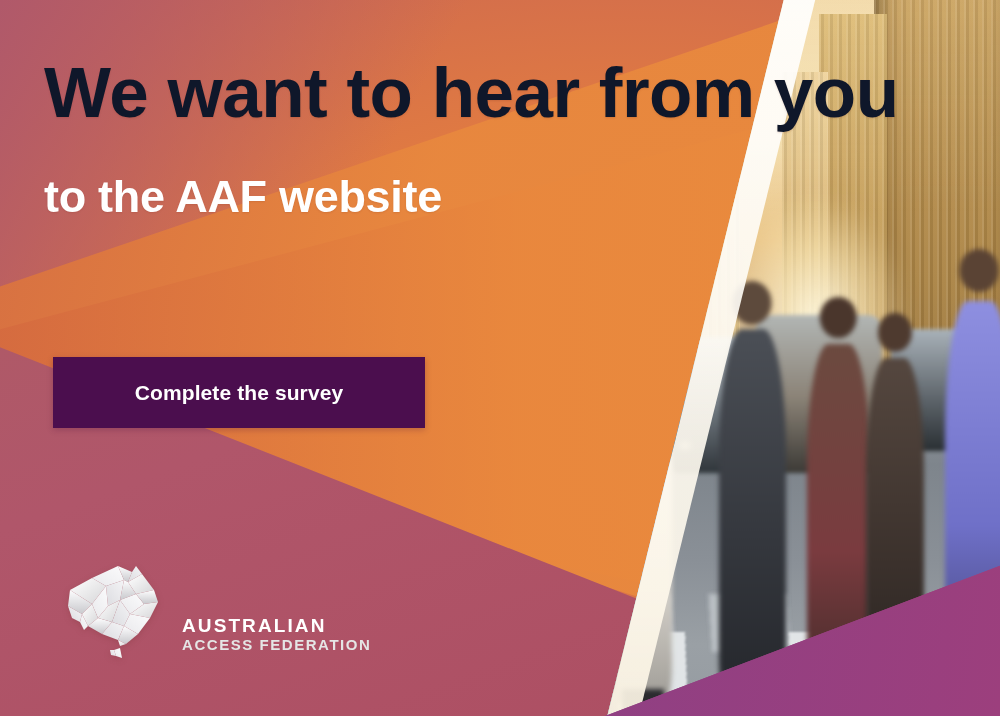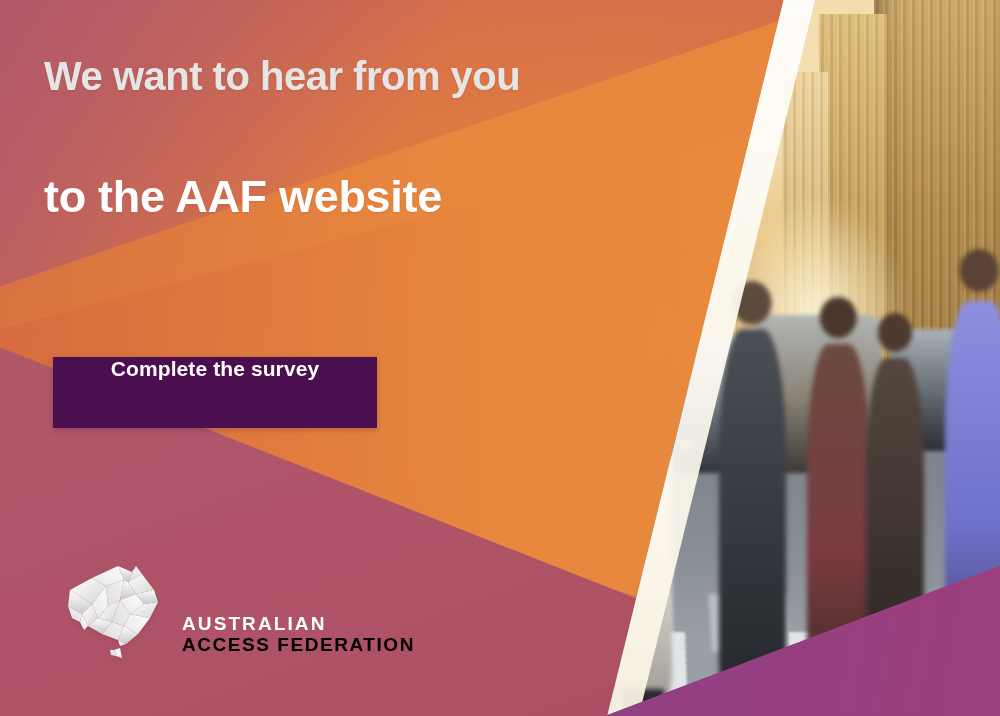--- a/index.html
+++ b/index.html
@@ -174,57 +174,57 @@
     position:absolute; left:0; top:0; width:1000px; height:716px;
     background:linear-gradient(96deg, #7f4183 0%, #8d4387 60%, #a1417c 100%);
     clip-path:polygon(52% 100%, 60.5% 100%, 100% 79%, 100% 100%);
   }
 
   
   .content { position:absolute; inset:0; }
 
   .headline {
     position:absolute; left:44px; top:56px;
-    font-size:40px; font-weight:700; color:#e5e5e5;
+    font-size:71px; font-weight:700; color:#0f172a;
     letter-spacing:-0.5px; line-height:1.04;
     text-shadow:0 1px 2px rgba(120,50,30,.18);
     white-space:nowrap;
   }
   .subheadline {
     position:absolute; left:44px; top:168px;
     font-size:45px; font-weight:700; color:#ffffff;
     line-height:1.28; letter-spacing:-0.3px;
     text-shadow:0 1px 2px rgba(120,50,30,.16);
   }
   .subheadline span { display:block; }
 
   .cta-button {
     position:absolute; left:53px; top:357px;
-    width:324px; height:71px;
+    width:372px; height:71px;
     background:#4b0e4e;
     border:none; cursor:pointer;
-    display:flex; justify-content:center;
+    display:flex; align-items:center; justify-content:center;
     box-shadow:0 2px 6px rgba(70,10,60,.25);
   }
   .cta-button .cta-label {
     color:#ffffff; font-size:21px; font-weight:700; letter-spacing:.1px;
   }
 
   
   .logo {
     position:absolute; left:62px; top:556px;
     display:flex; align-items:center; gap:14px;
   }
   .logo-map { width:106px; height:104px; display:block; filter:drop-shadow(0 2px 3px rgba(110,40,40,.22)); }
   .logo-text { display:flex; flex-direction:column; line-height:1; padding-top:4px; }
   .logo-line1 {
     color:#fff; font-size:19px; font-weight:700; letter-spacing:2.1px;margin-top:47px;
   }
   .logo-line2 {
-    color:#000000; font-size:19px; font-weight:600; letter-spacing:1.55px; margin-top:2px;
+    color:#e5e5e5; font-size:15px; font-weight:600; letter-spacing:1.55px; margin-top:2px;
   }
 </style>
 </head>
 <body>
 
 <div id="banner">
 
   <div class="bg-base"></div>
   <div class="bg-wash"></div>
   <div class="orange-band"></div>

